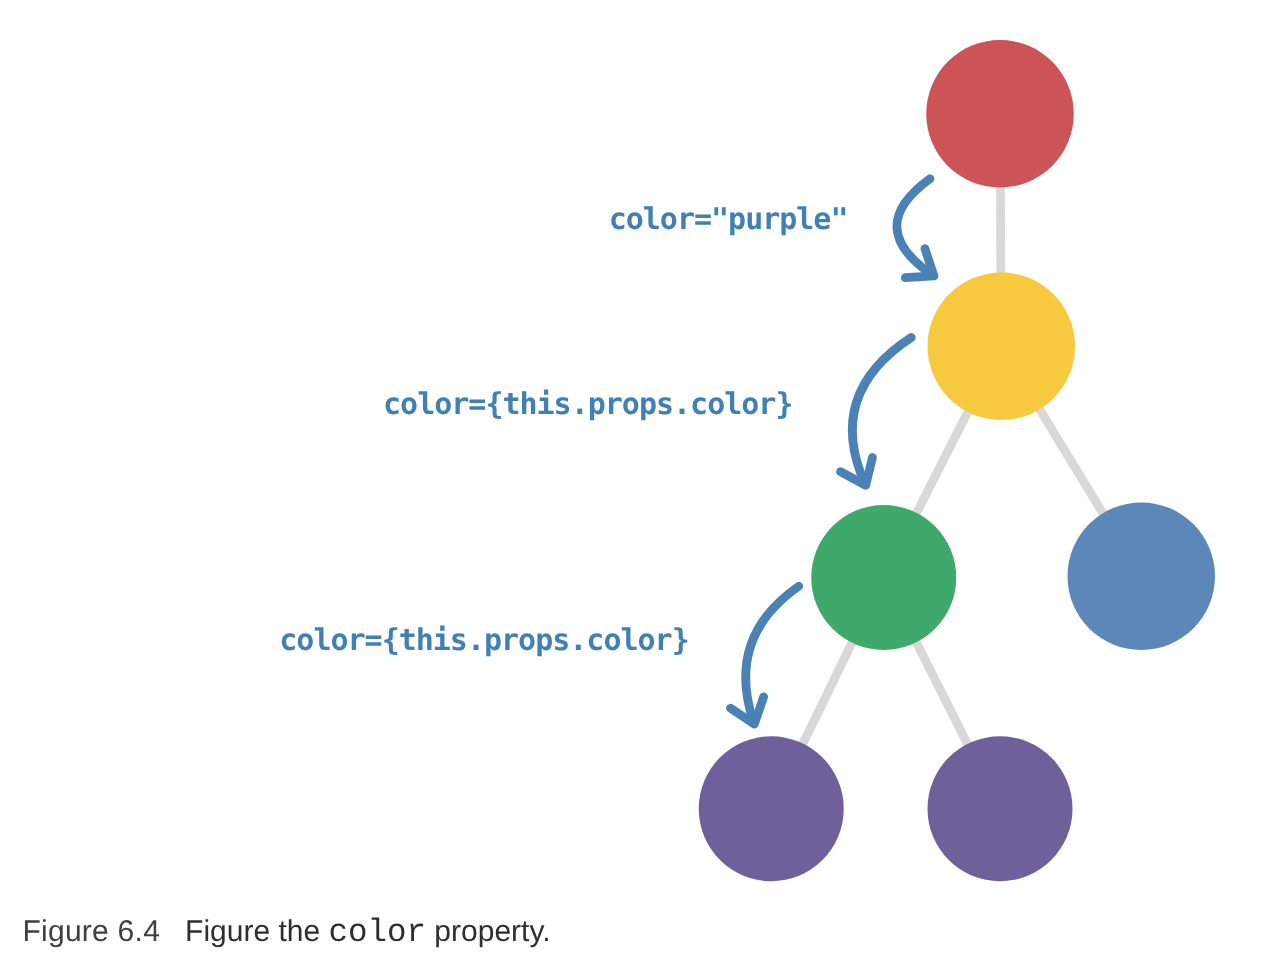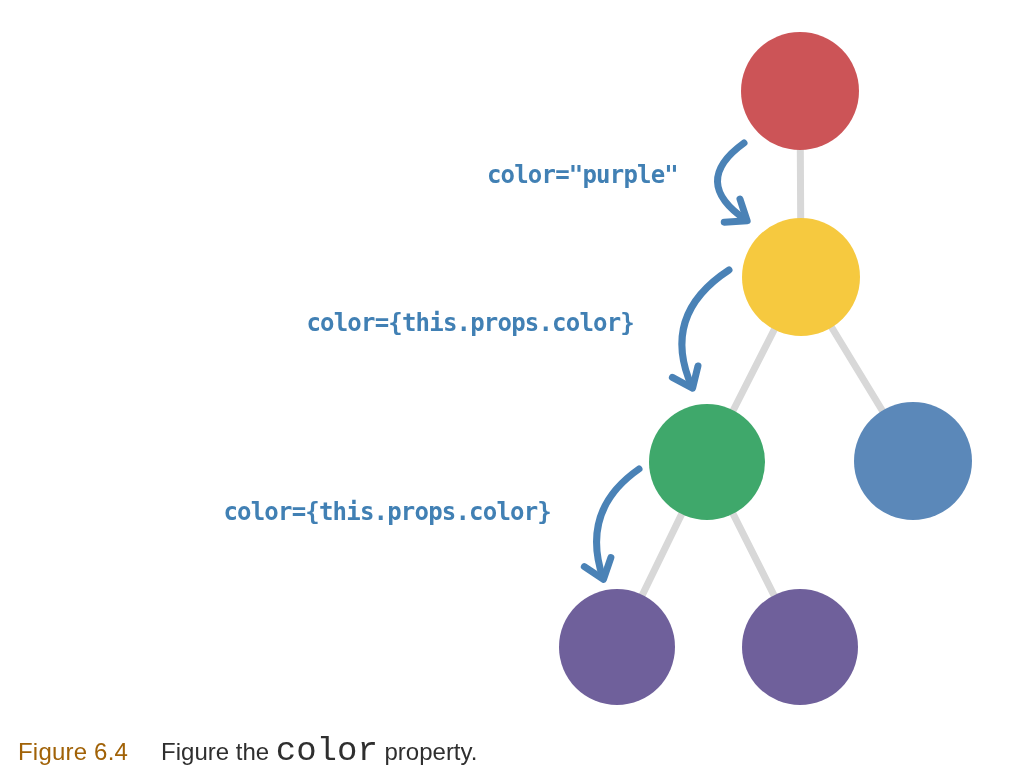--- a/index.html
+++ b/index.html
@@ -36,33 +36,33 @@
     position: absolute;
     left: 18px;
     top: 730px;
     display: flex;
     align-items: baseline;
     white-space: pre;
     font-size: 24px;
     line-height: 1.25;
   }
   .fig-num {
-    color: #a16207;
-    margin-right: 33px;
+    color: #404040;
+    margin-right: 20px;
     letter-spacing: 0.2px;
   }
   .cap-body {
     color: #2f2f2f;
   }
   .cap-body > span {
     white-space: pre;
   }
   .cap-code {
     font-family: "Liberation Mono", monospace;
-    font-size: 34px;
+    font-size: 26px;
     color: #2f2f2f;
   }
 </style>
 </head>
 <body>
 
 <div class="page">
   <div id="diagram" class="diagram"><svg width="1010" height="712" viewBox="0 0 1010 712" xmlns="http://www.w3.org/2000/svg">
         <defs>
           <marker id="ah" orient="auto" markerUnits="strokeWidth" markerWidth="7" markerHeight="7" refX="3.4" refY="3">

